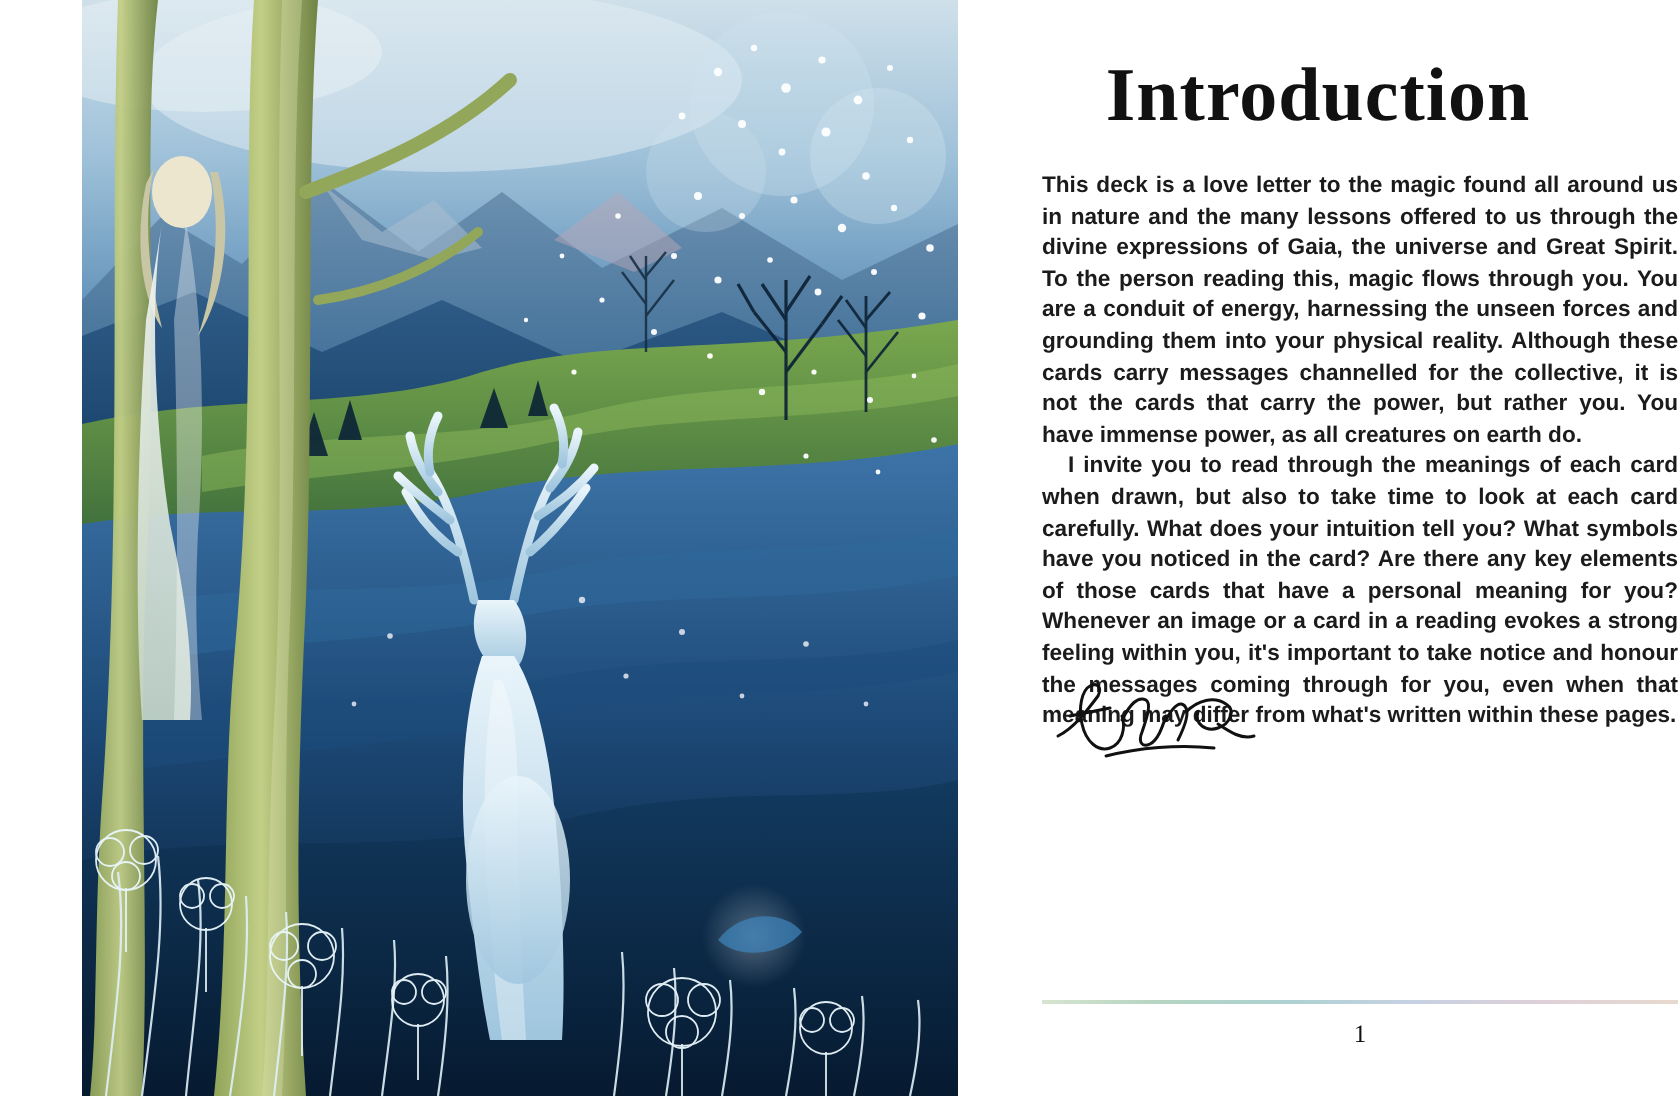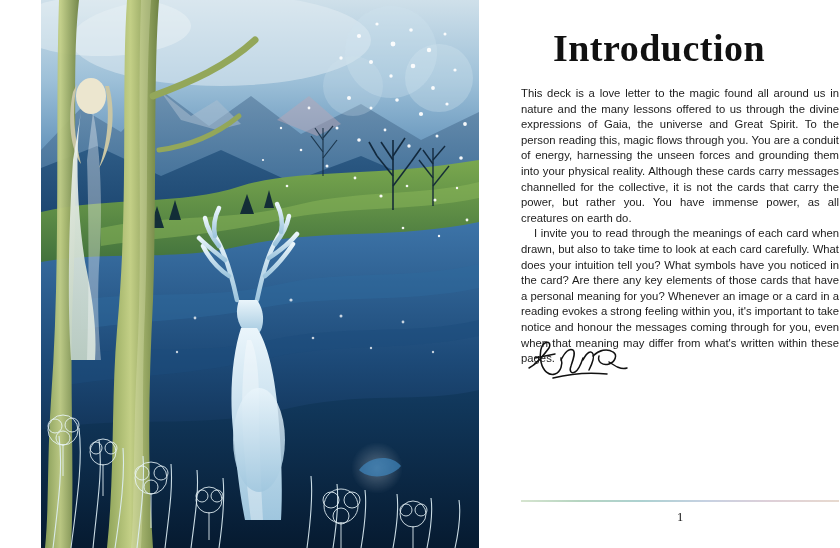--- a/index.html
+++ b/index.html
@@ -56,20 +56,21 @@
   .body-copy {
     position: absolute;
     left: 42px;
     top: 86px;
     width: 318px;
     font-family: "Liberation Sans", sans-serif;
     font-size: 11.3px;
     line-height: 15.6px;
     color: #1b1b1b;
     text-align: justify;
+    font-weight: bold;
   }
   .body-copy p { margin: 0; }
   .body-copy p.indent { text-indent: 13px; }
 
   .signature {
     position: absolute;
     left: 44px;
     top: 338px;
     width: 110px;
     height: 44px;

